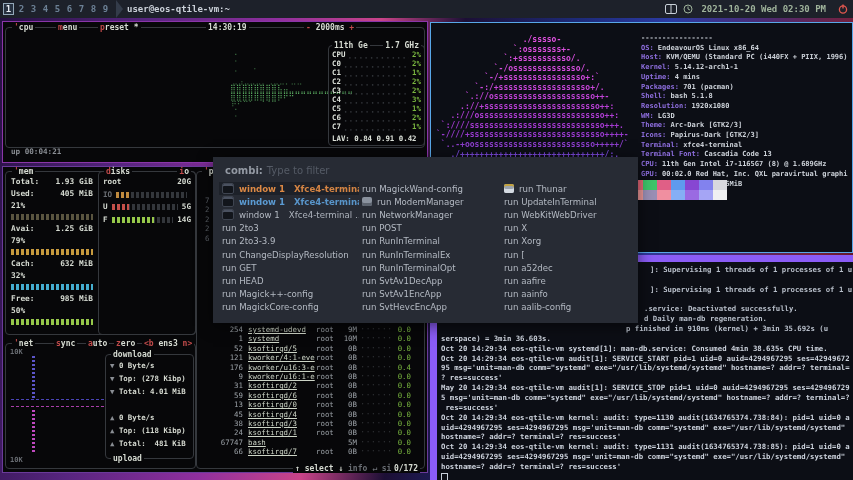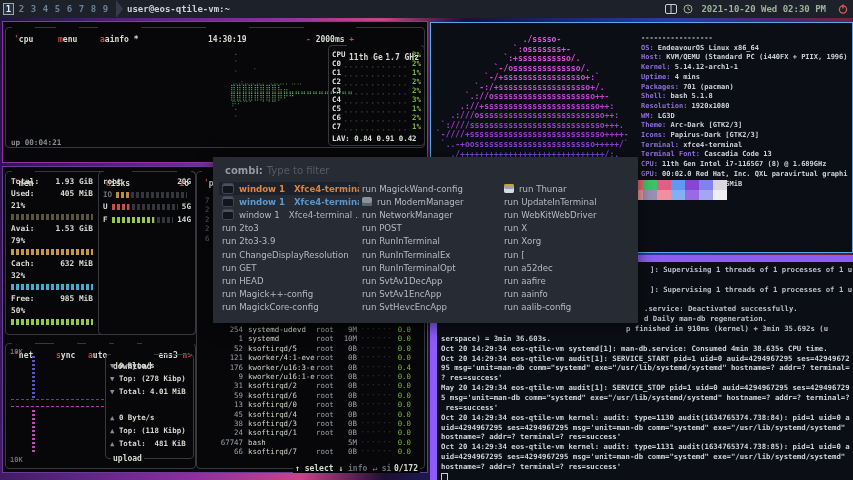--- a/index.html
+++ b/index.html
@@ -20,21 +20,21 @@
   #clock{color:#9fb39b;margin:0 6px 0 8px;text-align:right;}
   .bar-ic{display:inline-block;margin-left:6px;}
   
   .term{position:absolute;background:#070709;}
   .t-border-pink{border:1px solid #8a35a8;}
   .t-border-purple{border:1px solid #6a3a9a;}
   .t-border-blue{border:1px solid #58a7e8;}
   .t-border-violet{border:7px solid #8b5cf6;}
   
   .bx{position:absolute;border:1px solid #35383d;border-radius:4px;}
-  .bt{position:absolute;top:-5px;background:#070709;padding:12px 2px;font-size:8px;font-weight:bold;color:#d6dbd2;white-space:nowrap;line-height:9px;}
+  .bt{position:absolute;top:-5px;background:#070709;padding:0 2px;font-size:8px;font-weight:bold;color:#d6dbd2;white-space:nowrap;line-height:9px;}
   .bt .q{color:#c24b4b;}
   .hot::first-letter{color:#c24b4b;}
   .bb{position:absolute;bottom:-5px;background:#070709;padding:0 2px;font-size:8px;font-weight:bold;color:#d6dbd2;white-space:nowrap;line-height:9px;}
   .dim{color:#6a6e74;}
   .pct{color:#79b63f;}
   .gline{position:absolute;font-size:8px;line-height:8px;white-space:pre;}
   .g-br{color:#57a55e;} .g-dim{color:#3c6e42;}
   .crow{position:absolute;left:3px;right:3px;display:flex;font-size:7.4px;line-height:9px;font-weight:bold;color:#dde2da;}
   .crow .cm{flex:1;color:#3a3d42;overflow:hidden;white-space:nowrap;margin:0 3px;}
   .crow .cp{color:#79b63f;}
@@ -43,21 +43,21 @@
   .meter{height:6px;margin:2px 5px 3px 5px;background:repeating-linear-gradient(90deg,#33363b 0 3px,transparent 3px 5px);position:relative;}
   .meter>i{position:absolute;left:0;top:0;bottom:0;display:block;}
   .dkrow{position:relative;font-size:7.6px;line-height:12.5px;font-weight:bold;color:#d6dbd2;padding:0 4px;display:flex;align-items:center;}
   .dkrow .v{margin-left:auto;}
   .dkmeter{height:6px;flex:1;margin:0 4px;background:repeating-linear-gradient(90deg,#33363b 0 3px,transparent 3px 5px);position:relative;}
   .dkmeter>i{position:absolute;left:0;top:0;bottom:0;}
   .netline{font-size:7.4px;line-height:13px;font-weight:bold;color:#d7dbd2;white-space:pre;}
   .netline .ar{color:#8a8e94;}
   .prow{position:absolute;left:0;right:2px;height:9.4px;font-size:7.4px;line-height:9.4px;color:#9aa0a6;}
   .prow .pid{position:absolute;left:0;width:46px;text-align:right;}
-  .prow .nm{position:absolute;left:51px;color:#ccd4c6;}
+  .prow .nm{position:absolute;left:51px;color:#ccd4c6;text-decoration:underline;}
   .prow .us{position:absolute;left:119px;}
   .prow .mm{position:absolute;left:128px;width:32px;text-align:right;}
   .prow .dt{position:absolute;left:164px;color:#3a3d42;}
   .prow .cp{position:absolute;left:192px;width:22px;text-align:right;color:#79b63f;}
   
   #launcher{position:absolute;left:213px;top:157px;width:425px;height:166px;background:#272b34;
     z-index:10;box-shadow:0 3px 14px rgba(0,0,0,.55);font-family:"DejaVu Sans",sans-serif;}
   #l-prompt{position:absolute;left:12px;top:8px;font-size:10px;font-weight:bold;color:#9399a3;}
   #l-prompt .ph{color:#555b66;font-weight:normal;margin-left:4px;}
   .lcol{position:absolute;top:25px;}
@@ -122,36 +122,36 @@
           <circle cx="5" cy="5.5" r="3.6" fill="none" stroke="#e2574f" stroke-width="1.3"></circle>
           <line x1="5" y1="0.5" x2="5" y2="4.5" stroke="#e2574f" stroke-width="1.4"></line>
         </svg>
     </span>
   </div>
 
   <div class="term t-border-pink" id="term-cpu" style="left:2px;top:21px;width:424px;height:140px;">
     <div class="bx" style="left:2px;top:5px;right:2px;height:119px;">
       <div class="bt" style="left:6px;"><span class="q">'</span><span>cpu</span></div>
       <div class="bt hot" style="left:50px;">menu</div>
-      <div class="bt hot" style="left:92px;">aainfo *</div>
+      <div class="bt hot" style="left:92px;">preset *</div>
       <div class="bt" style="left:200px;">14:30:19</div>
       <div class="bt" style="left:298px;"><span class="q">- </span><span>2000ms</span><span class="q"> +</span></div>
       <div id="cpu-graph">
           <div class="gline g-dim" style="left: 228px; top: 26px;">⡁</div>
           <div class="gline g-dim" style="left: 228px; top: 36px;">⡀</div>
           <div class="gline g-dim" style="left: 247px; top: 36px;">⠄</div>
           <div class="gline g-dim" style="left: 226px; top: 49px;">⣀⣠⣀⣀⣀⡀⢀⣀⣀⡀⣀⣀</div>
           <div class="gline g-br" style="left: 224px; top: 57px;">⣿⣿⣿⣿⣿⣿⣿⣿⣧⣤⣀⣀⣀⣀⣀⣀⣀⣀⣀⣀⣀</div>
           <div class="gline g-br" style="left: 224px; top: 65px;">⣿⣿⣿⣿⣿⣿⣿⣿⡿⠟⠛⠉⠉⠉⠉⠉⠉⠉⠉⠉⠉</div>
           <div class="gline g-dim" style="left: 225px; top: 73px;">⠟⠋⠉⠁ ⠈⠈⠉</div>
           <div class="gline g-dim" style="left: 228px; top: 81px;">⡁</div>
         </div>
 
       <div class="bx" style="left:322px;top:17px;width:95px;height:99px;">
-        <div class="bt" style="left:18px;">11th Ge</div>
+        <div class="bt" style="left:3px;">11th Ge</div>
         <div class="bt" style="right:3px;">1.7 GHz</div>
         <div id="cpu-cores">
             <div class="crow" style="top: 4px;">
               <span>CPU</span>
               <span class="cm">⡀⡀⡀⡀⡀⡀⡀⡀⡀⡀⡀⡀</span>
               <span class="cp">2%</span>
             </div>
             <div class="crow" style="top: 13px;">
               <span>C0</span>
               <span class="cm">⡀⡀⡀⡀⡀⡀⡀⡀⡀⡀⡀⡀</span>
@@ -191,35 +191,35 @@
               <span>C7</span>
               <span class="cm">⡀⡀⡀⡀⡀⡀⡀⡀⡀⡀⡀⡀</span>
               <span class="cp">1%</span>
             </div>
           </div>
         <div class="crow" style="bottom:2px;">
             <span>LAV: 0.84 0.91 0.42</span>
           </div>
       </div>
     </div>
-    <div style="position:absolute;left:8px;top:116px;font-size:7.6px;color:#8a8e94;font-weight:bold;">up 00:04:21</div>
+    <div style="position:absolute;left:8px;top:125px;font-size:7.6px;color:#8a8e94;font-weight:bold;">up 00:04:21</div>
   </div>
 
   <div class="term t-border-purple" id="term-main" style="left:2px;top:166px;width:424px;height:305px;">
 
     <div class="bx" style="left:2px;top:4px;width:189px;height:162px;">
       <div class="bt" style="left:6px;"><span class="q">'</span><span>mem</span></div>
       <div id="mem-rows" style="position:absolute;left:0;top:4px;width:92px;">
           <div class="memrow"><span>Total:</span><span class="v">1.93 GiB</span></div>
           <div class="memrow"><span>Used:</span><span class="v">405 MiB</span></div>
           <div class="memrow pct">21%</div>
           <div class="meter">
             <i style="width: 100%; background: repeating-linear-gradient(90deg, rgb(138, 122, 69) 0px, rgb(138, 122, 69) 3px, transparent 3px, transparent 5px); opacity: 0.45;"></i>
           </div>
-          <div class="memrow"><span>Avai:</span><span class="v">1.53 GiB</span></div>
+          <div class="memrow"><span>Avai:</span><span class="v">1.25 GiB</span></div>
           <div class="memrow pct">79%</div>
           <div class="meter">
             <i style="width: 100%; background: repeating-linear-gradient(90deg, rgb(199, 154, 62) 0px, rgb(199, 154, 62) 3px, transparent 3px, transparent 5px);"></i>
           </div>
           <div class="memrow"><span>Cach:</span><span class="v">632 MiB</span></div>
           <div class="memrow pct">32%</div>
           <div class="meter">
             <i style="width: 100%; background: repeating-linear-gradient(90deg, rgb(69, 174, 208) 0px, rgb(69, 174, 208) 3px, transparent 3px, transparent 5px);"></i>
           </div>
           <div class="memrow"><span>Free:</span><span class="v">985 MiB</span></div>

